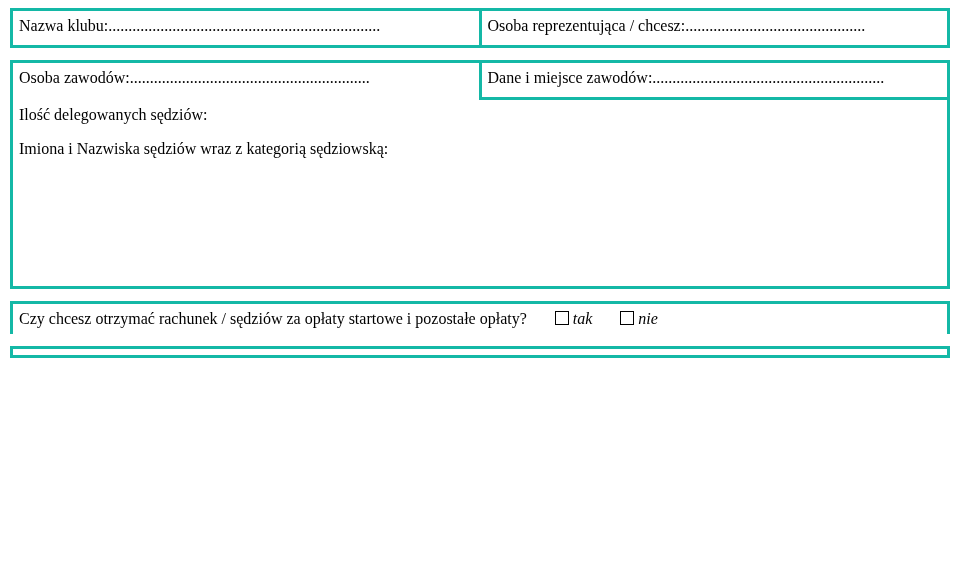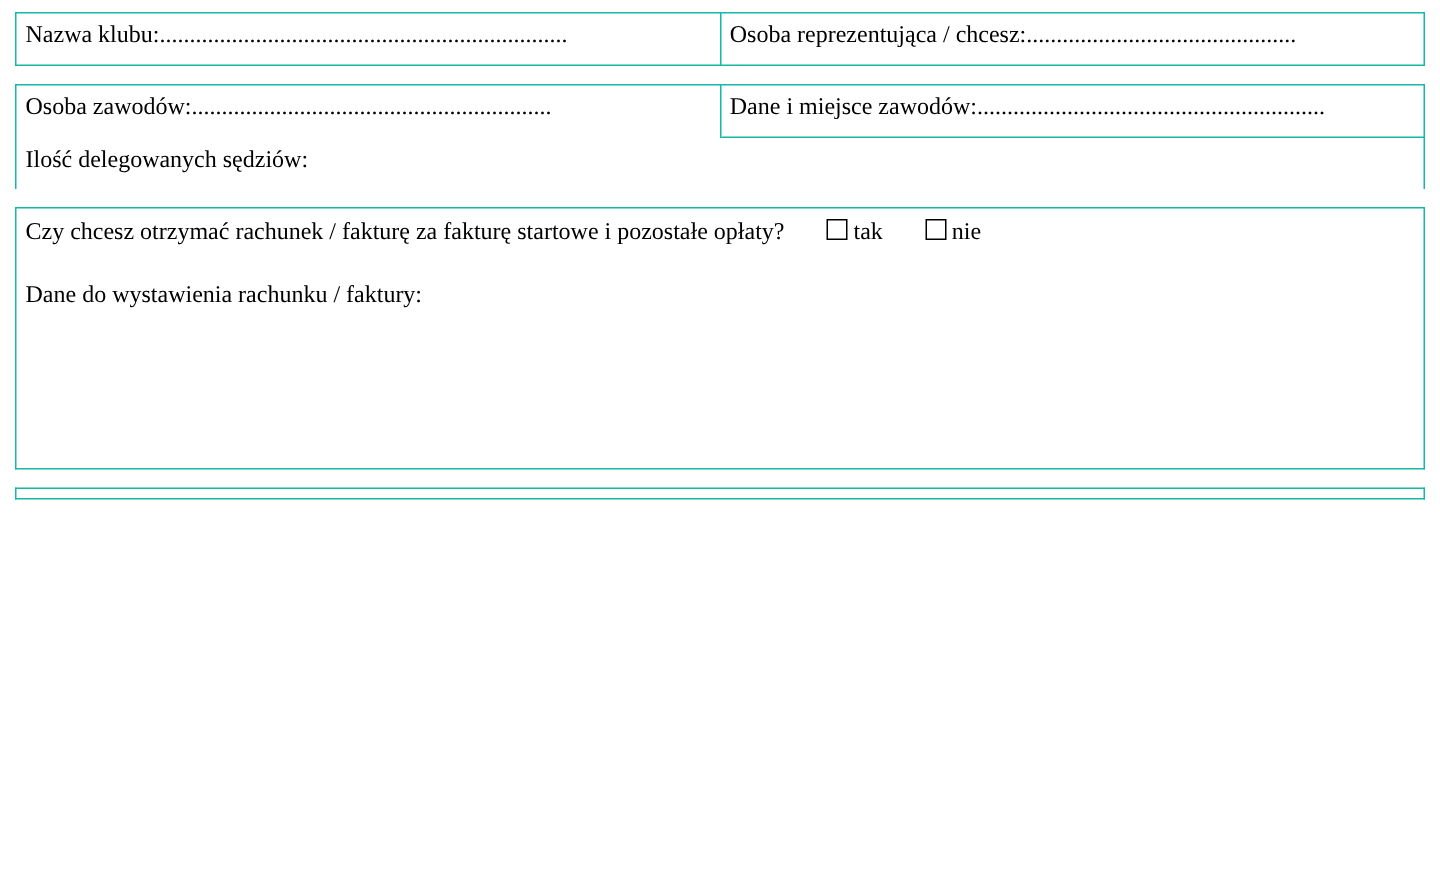--- a/index.html
+++ b/index.html
@@ -15,21 +15,21 @@
   body {
     padding: 8px 10px;
     box-sizing: border-box;
   }
   table.form {
     border-collapse: collapse;
     width: 100%;
     table-layout: fixed;
   }
   table.form td {
-    border: 1px solid #14b8a6;
+    border: 3px solid #14b8a6;
     padding: 6px 6px;
     vertical-align: top;
   }
   .no-bottom { border-bottom: none !important; }
   .no-top    { border-top: none !important; margin-top: 48px; }
   .row-h-short td { height: 22px; }
   .row-h-judges  { height: 140px; }
   .row-h-invoice { padding-top: 4px; }
   .row-h-details { height: 118px; }
 
@@ -47,20 +47,21 @@
     display: inline-block;
     width: 12px;
     height: 12px;
     border: 1px solid #000;
     margin-right: 4px;
     transform: translateY(1px);
   }
   .opt {
     display: inline-flex;
     align-items: baseline;
+    font-style: italic;
   }
   .spacer-row { height: 2px; }
   .spacer-row td { border: none !important; padding: 0; }
 </style>
 </head>
 <body>
 
 <table class="form">
 
   <tbody>
@@ -85,46 +86,46 @@
       <span class="label">Dane i miejsce zawodów:</span><span class="dots"> ..........................................................</span>
     </td>
   </tr>
 
   <tr class="row-h-short">
     <td colspan="2" class="no-top no-bottom">
       <span class="label">Ilość delegowanych sędziów:</span>
     </td>
   </tr>
 
+  <tr>
+    <td colspan="2" class="no-top row-h-judges">
+      <span class="label">Imiona i Nazwiska sędziów wraz z kategorią sędziowską:</span>
+    </td>
+  </tr>
 
   <tr class="spacer-row">
         <td colspan="2"></td>
       </tr>
 
   <tr>
     <td colspan="2" class="no-bottom row-h-invoice">
       <div class="question-line">
-        <span>Czy chcesz otrzymać rachunek / fakturę za fakturę startowe i pozostałe opłaty?</span>
+        <span>Czy chcesz otrzymać rachunek / sędziów za opłaty startowe i pozostałe opłaty?</span>
         <span class="opt">
           <span class="checkbox"></span>
           <span>tak</span>
         </span>
         <span class="opt">
           <span class="checkbox"></span>
           <span>nie</span>
         </span>
       </div>
     </td>
   </tr>
 
-  <tr>
-    <td colspan="2" class="no-top row-h-details" style="padding-top:18px;">
-      <span class="label">Dane do wystawienia rachunku / faktury:</span>
-    </td>
-  </tr>
 
   <tr class="spacer-row">
         <td colspan="2"></td>
       </tr>
 
   <tr>
     <td colspan="2" style="height:6px; padding:0;"></td>
   </tr>
 </tbody>
   </table>

